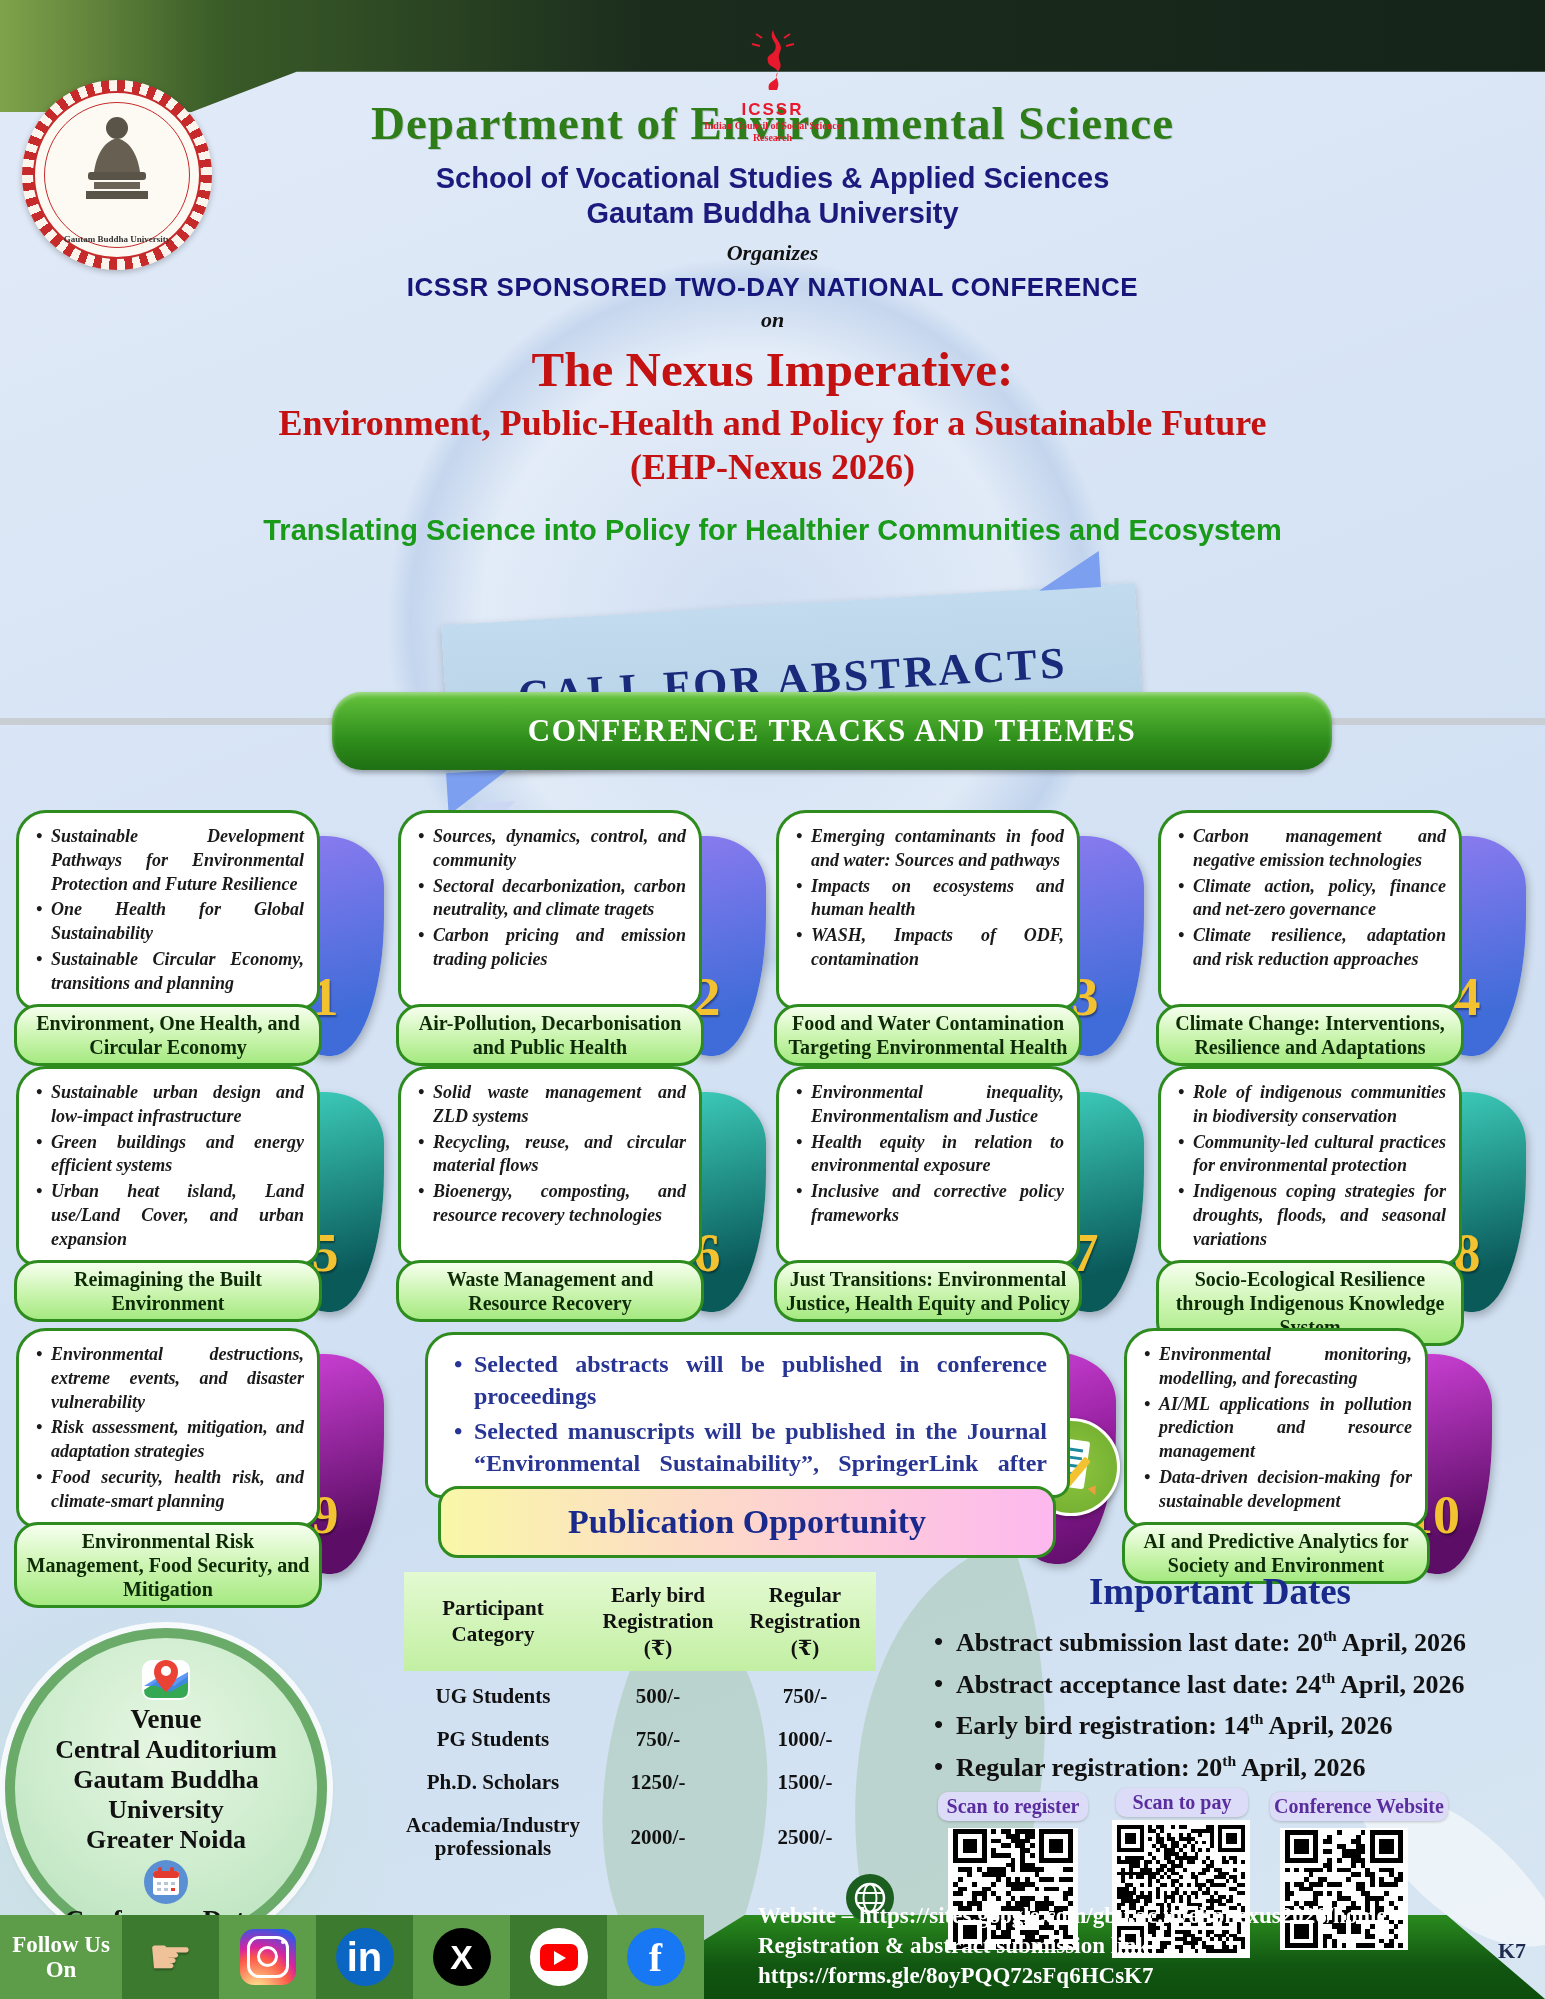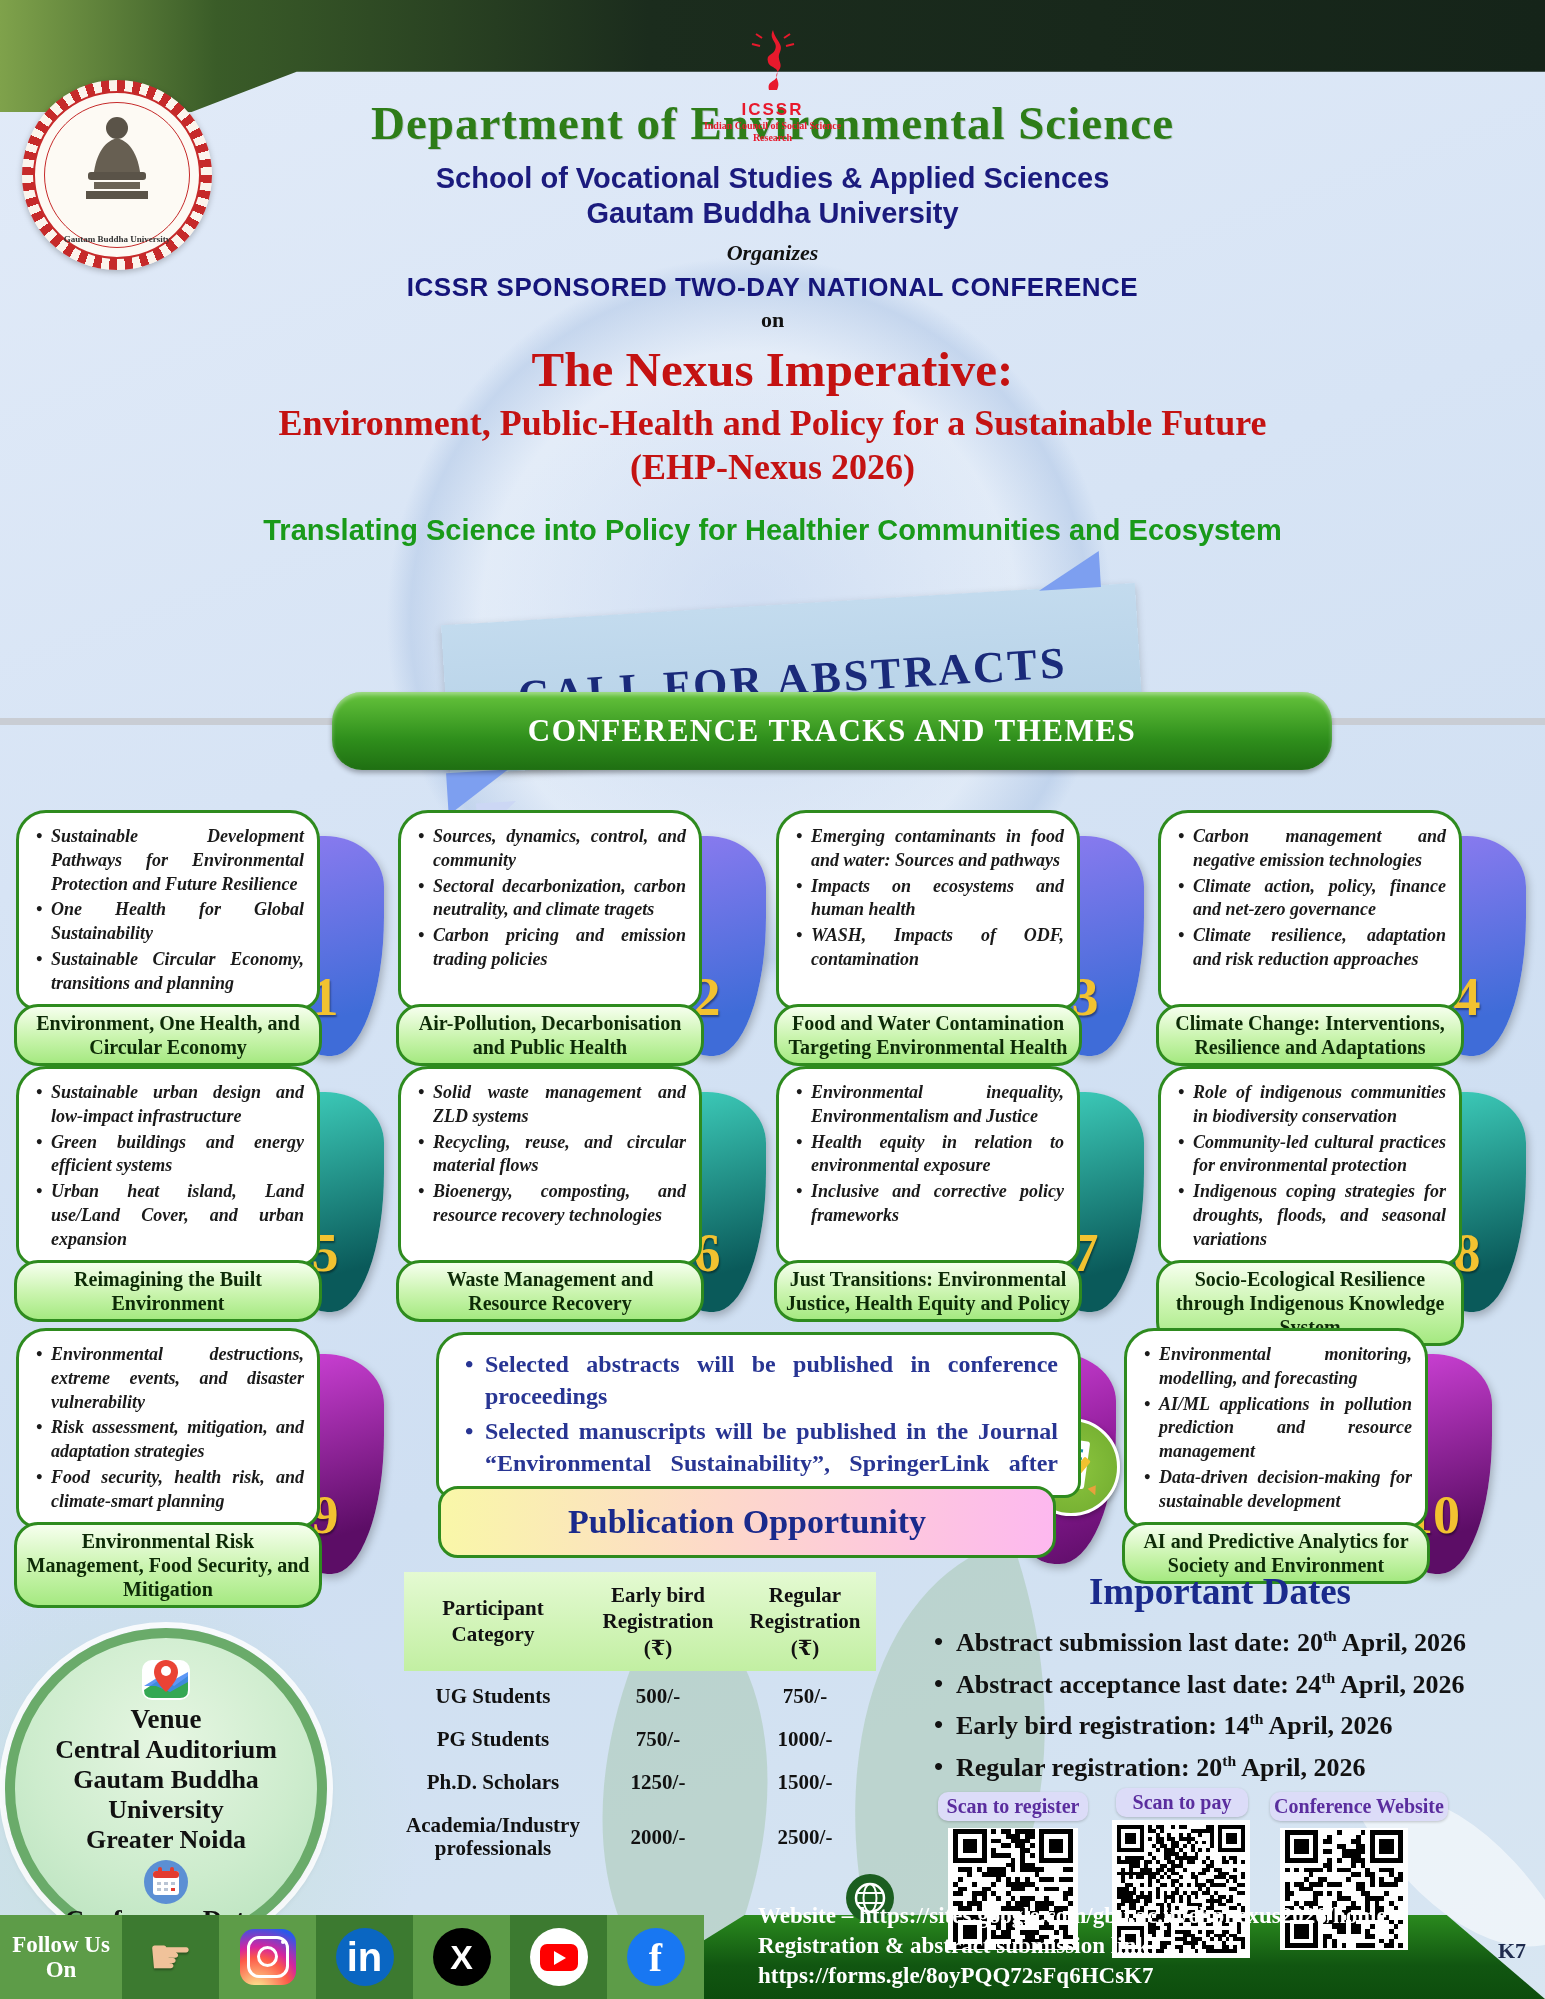--- a/index.html
+++ b/index.html
@@ -50,21 +50,21 @@
   .eco .t2{font-size:6.5px;color:#555;line-height:1.1;}
 
   
   .head{left:0;top:96px;width:1545px;z-index:3;text-align:center;}
   .dept{font-size:47px;font-weight:bold;color:#2e7d18;letter-spacing:1px;text-shadow:1px 1px 0 rgba(0,0,0,0.15);}
   .sans{font-family:"Liberation Sans",sans-serif;}
   .school{font-size:29px;font-weight:bold;color:#1b1b7e;margin-top:12px;}
   .univ{font-size:29px;font-weight:bold;color:#1b1b7e;margin-top:2px;}
   .org{font-size:22px;font-style:italic;font-weight:bold;color:#111;margin-top:10px;}
   .spon{font-size:26px;font-weight:bold;color:#15157a;margin-top:6px;letter-spacing:0.5px;}
-  .on{font-size:22px;font-weight:bold;color:#111;margin-top:4px;}
+  .on{font-size:22px;font-weight:bold;font-style:italic;color:#111;margin-top:4px;}
   .nexus{font-size:49px;font-weight:bold;color:#c41212;margin-top:8px;}
   .nexus-sub{font-size:36px;font-weight:bold;color:#c41212;margin-top:4px;}
   .nexus-abbr{font-size:36px;font-weight:bold;color:#c41212;margin-top:2px;}
   .tagline{font-size:29px;font-weight:bold;color:#199a19;margin-top:26px;}
 
   
   .cfa{left:445px;top:604px;width:695px;height:150px;z-index:3;background:linear-gradient(180deg,#c3dbee,#b4d0e6);
     transform:rotate(-3.5deg);box-shadow:0 3px 8px rgba(0,0,0,0.18);display:flex;align-items:center;justify-content:center;}
   .cfa-text{font-size:44px;font-weight:bold;color:#1a2a7a;letter-spacing:3px;}
   .fold{position:absolute;width:0;height:0;}
@@ -96,21 +96,21 @@
     background:linear-gradient(180deg,#f6ffee 0%,#c9f4ad 55%,#a5e981 100%);border:3px solid #2e8b1e;border-radius:24px;
     display:flex;align-items:center;justify-content:center;text-align:center;
     font-size:20px;font-weight:bold;color:#0d2b07;line-height:1.2;padding:4px 8px;}
 
   
   .pub-blob{left:988px;top:1352px;width:128px;height:212px;z-index:3;
     border-radius:48% 52% 46% 54%/30% 24% 66% 74%;
     background:linear-gradient(160deg,#cf42d8 0%,#8c1b96 55%,#5c0d66 100%);box-shadow:2px 4px 8px rgba(0,0,0,0.25);}
   .pub-icon{left:1022px;top:1418px;width:92px;height:92px;z-index:4;border-radius:50%;
     background:radial-gradient(circle,#8dc63f 0%,#6faa2e 100%);border:3px solid #fff;box-shadow:1px 2px 5px rgba(0,0,0,0.3);}
-  .pub-card{left:436px;top:1332px;width:645px;height:166px;z-index:4;background:#fff;border:3px solid #2e8b1e;
+  .pub-card{left:425px;top:1332px;width:645px;height:166px;z-index:4;background:#fff;border:3px solid #2e8b1e;
     border-radius:28px 28px 16px 16px;padding:14px 20px 6px 22px;box-sizing:border-box;}
   .pub-card ul{margin:0;padding:0;list-style:none;font-size:24px;font-weight:bold;color:#283593;text-align:justify;line-height:1.32;}
   .pub-card li{position:relative;padding-left:24px;margin-bottom:4px;}
   .pub-card li::before{content:"\2022";position:absolute;left:4px;}
   .pub-pill{left:438px;top:1486px;width:618px;height:72px;z-index:5;border:3px solid #2e8b1e;border-radius:20px;
     background:linear-gradient(90deg,#f9f7a8 0%,#fdd9c9 45%,#fdb8ef 100%);
     display:flex;align-items:center;justify-content:center;font-size:34px;font-weight:bold;color:#1a2a8c;box-sizing:border-box;}
 
   
   .reg{left:404px;top:1572px;width:472px;z-index:3;display:grid;grid-template-columns:178px 152px 142px;}

